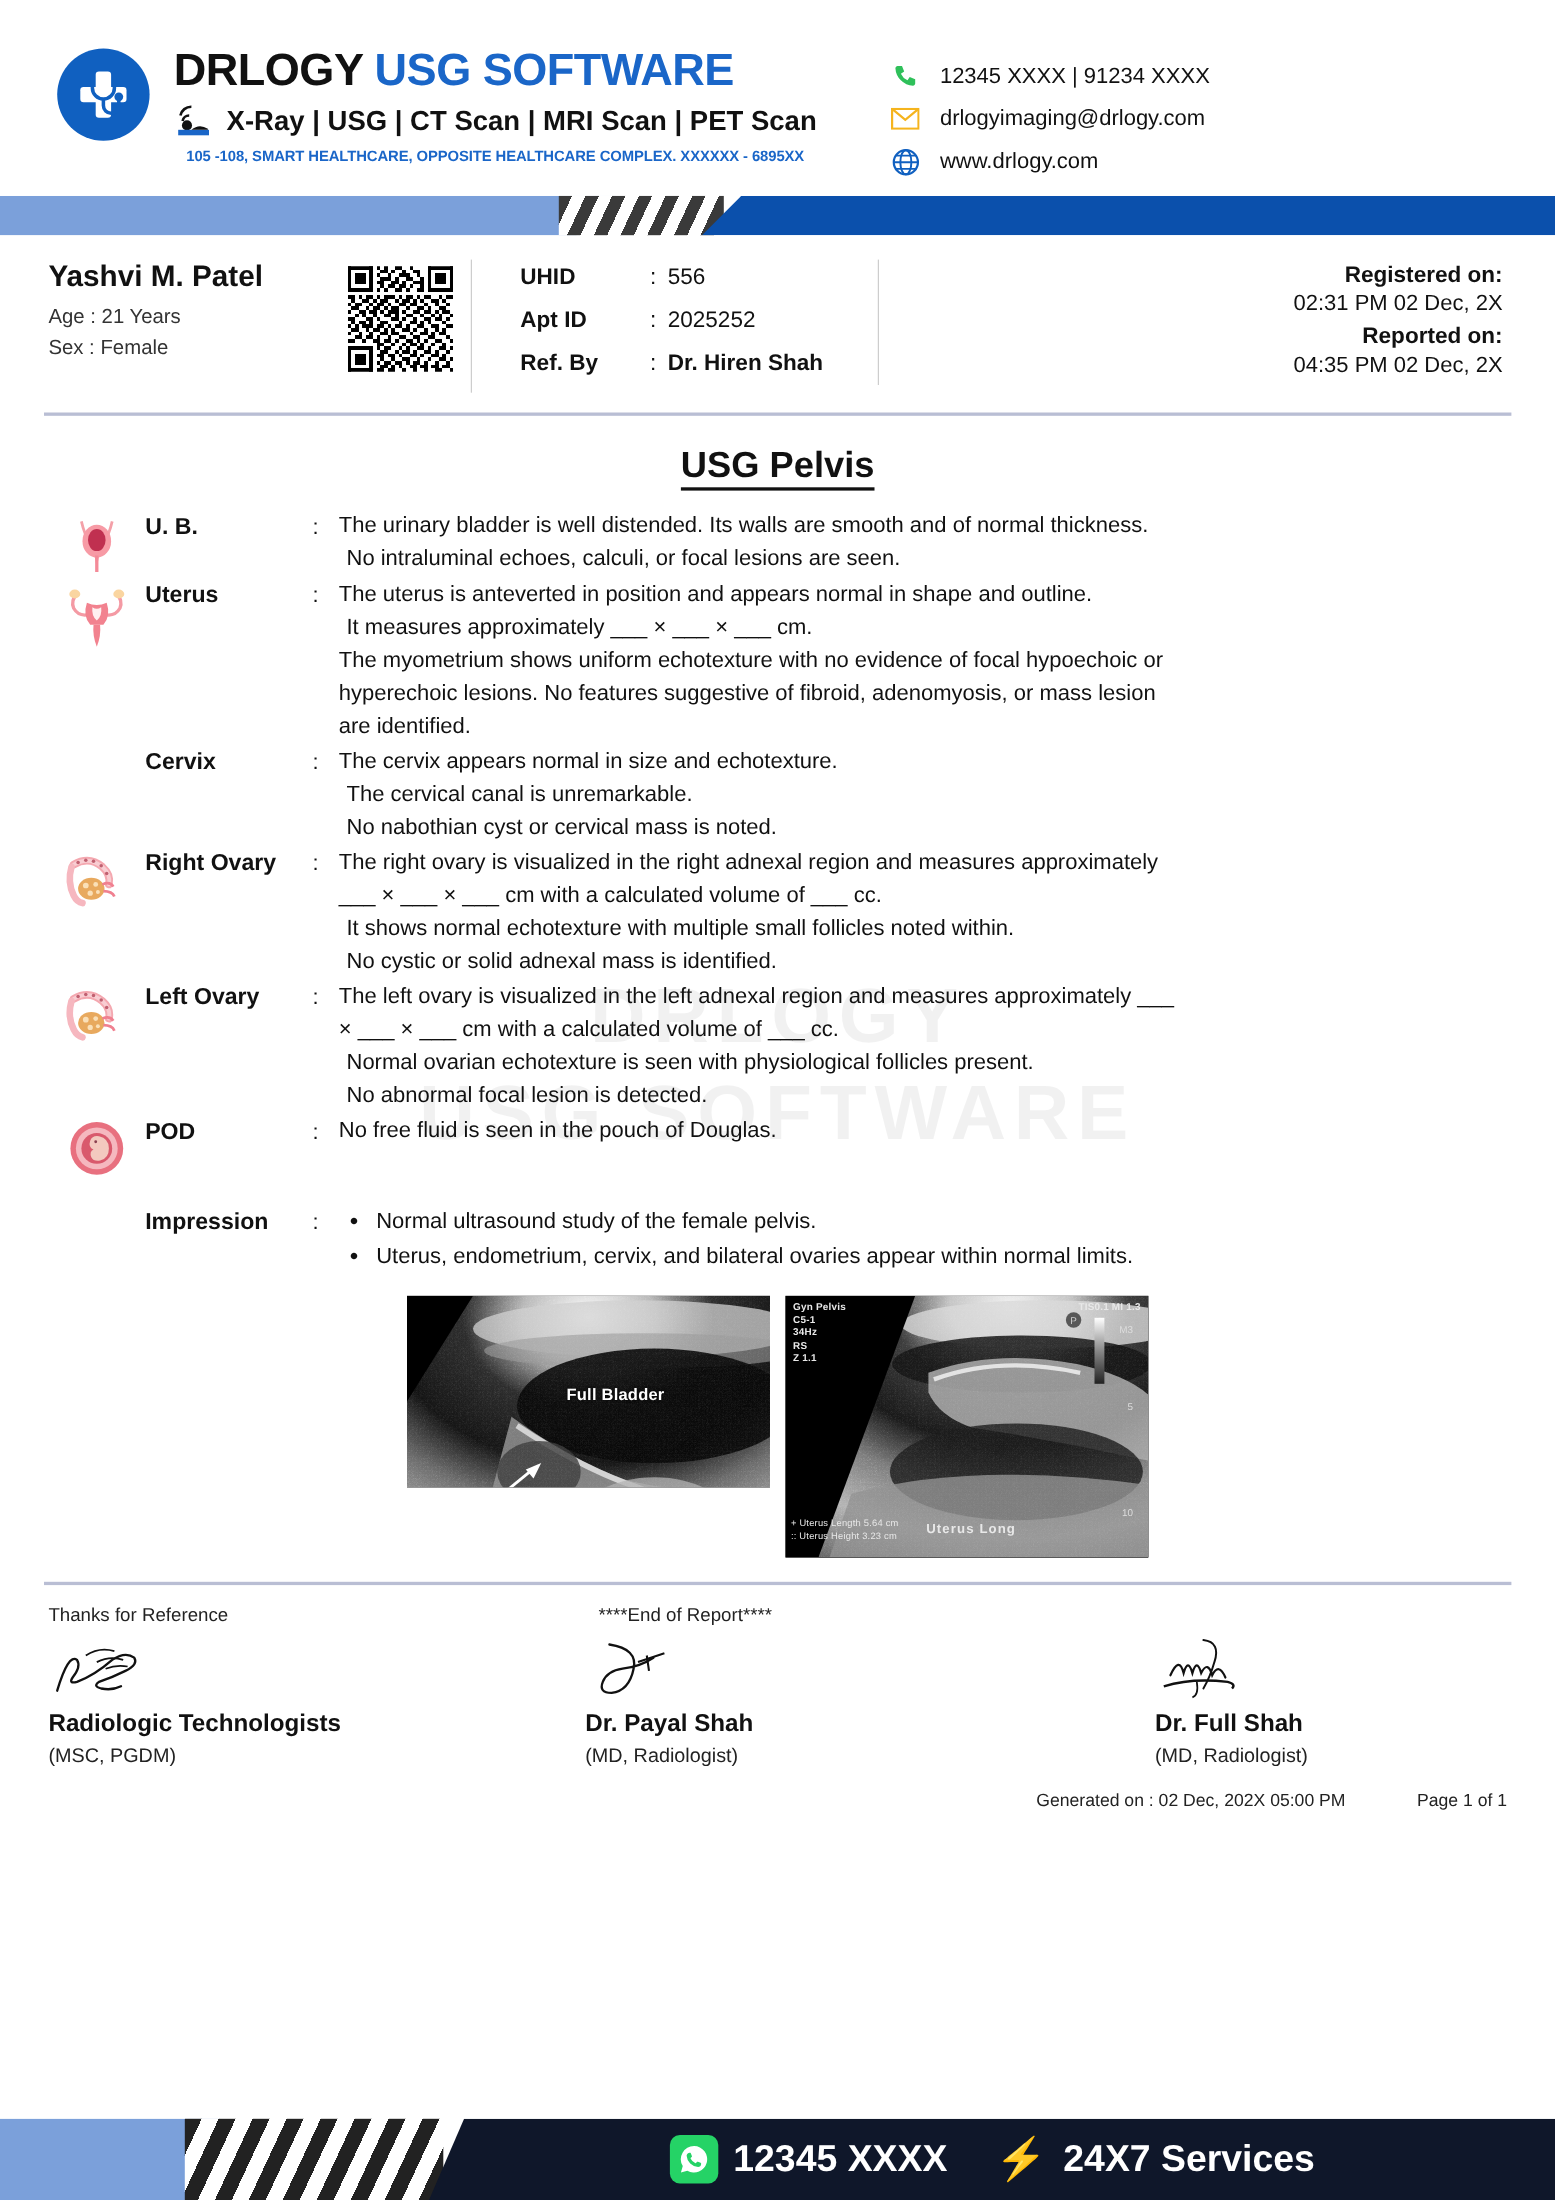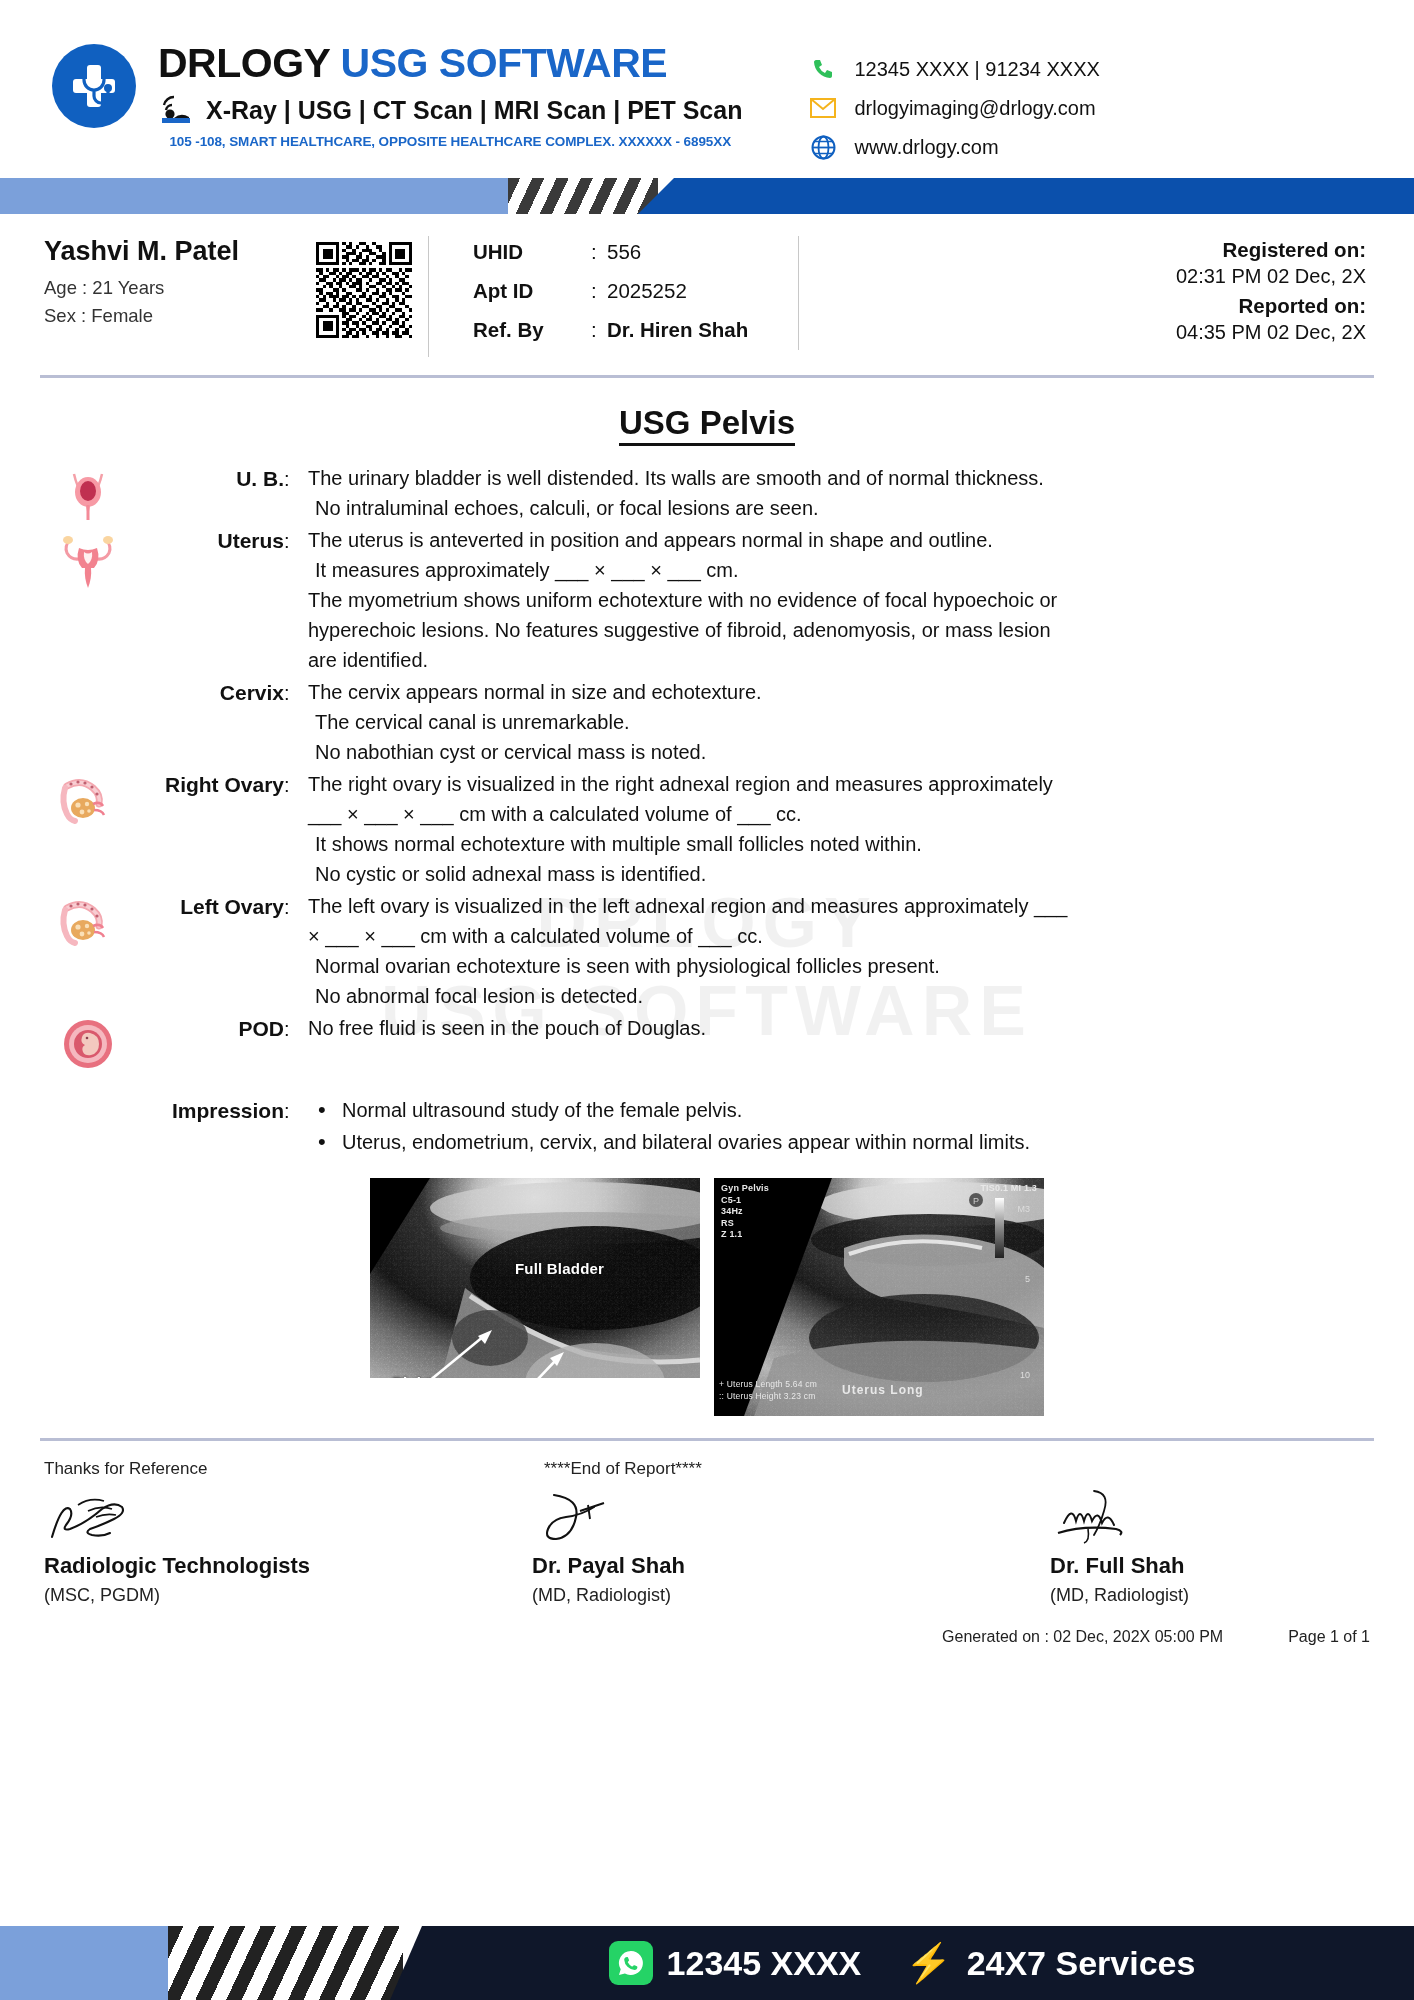--- a/index.html
+++ b/index.html
@@ -274,21 +274,20 @@
     justify-content: center;
     padding-top: 2px;
   }
   .f-icon svg { display: block; }
   .f-label {
     flex: 0 0 152px;
     font-size: 21px;
     font-weight: bold;
     color: #111;
     padding-top: 3px;
-    text-align: right;
   }
   .f-colon {
     flex: 0 0 24px;
     font-size: 20px;
     color: #111;
     padding-top: 4px;
   }
   .f-body {
     flex: 1;
     font-size: 20px;
@@ -320,21 +319,21 @@
     gap: 14px;
     margin-top: 18px;
     position: relative;
     z-index: 1;
   }
   .scan {
     position: relative;
     background: #000;
     overflow: hidden;
   }
-  .scan-a { width: 330px; height: 200px; }
+  .scan-a { width: 330px; height: 174px; }
   .scan-b { width: 330px; height: 238px; }
 
   .us-fan {
     position: absolute;
     inset: 0;
   }
   .scan-label {
     position: absolute;
     color: #fff;
     font-weight: bold;

